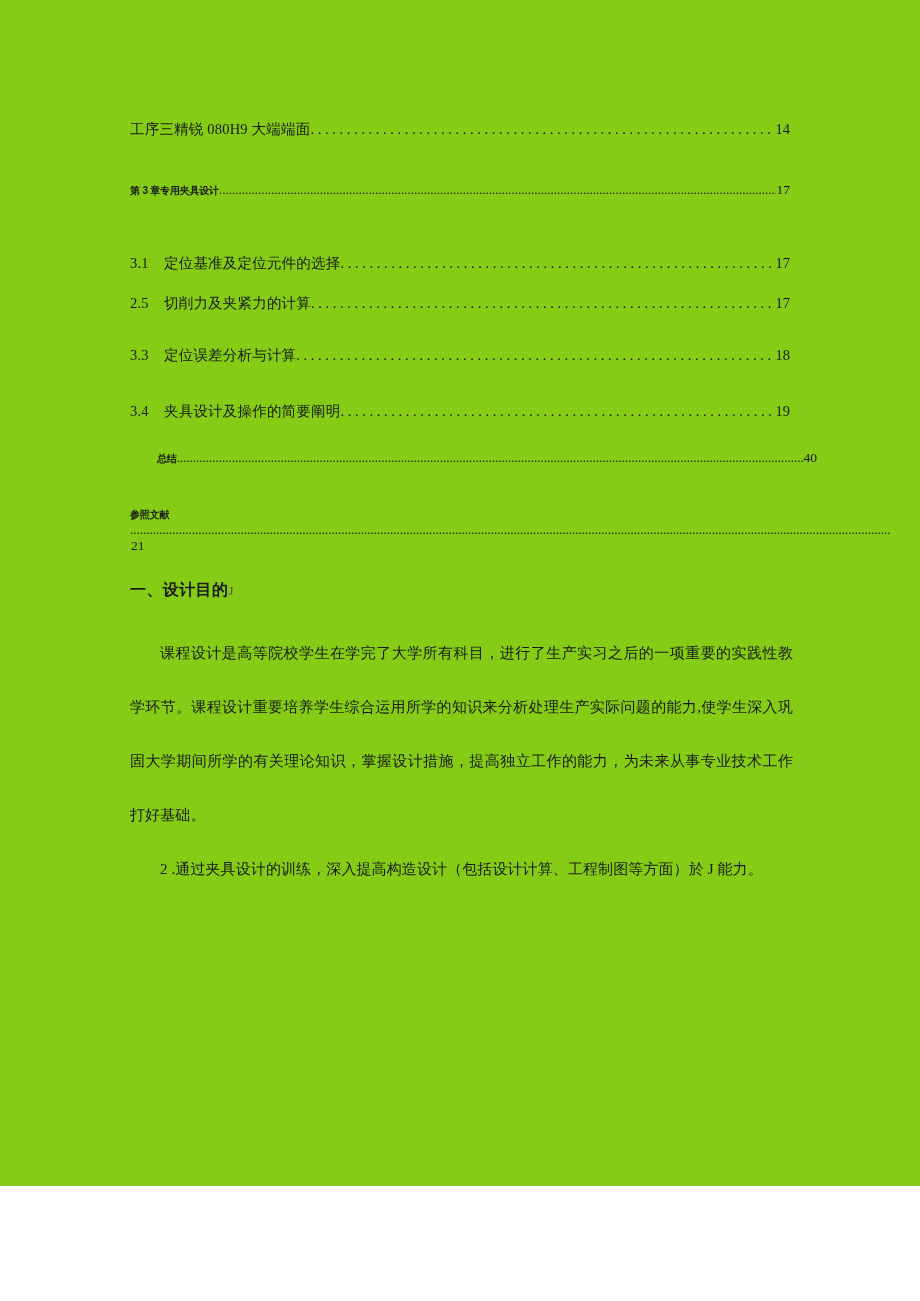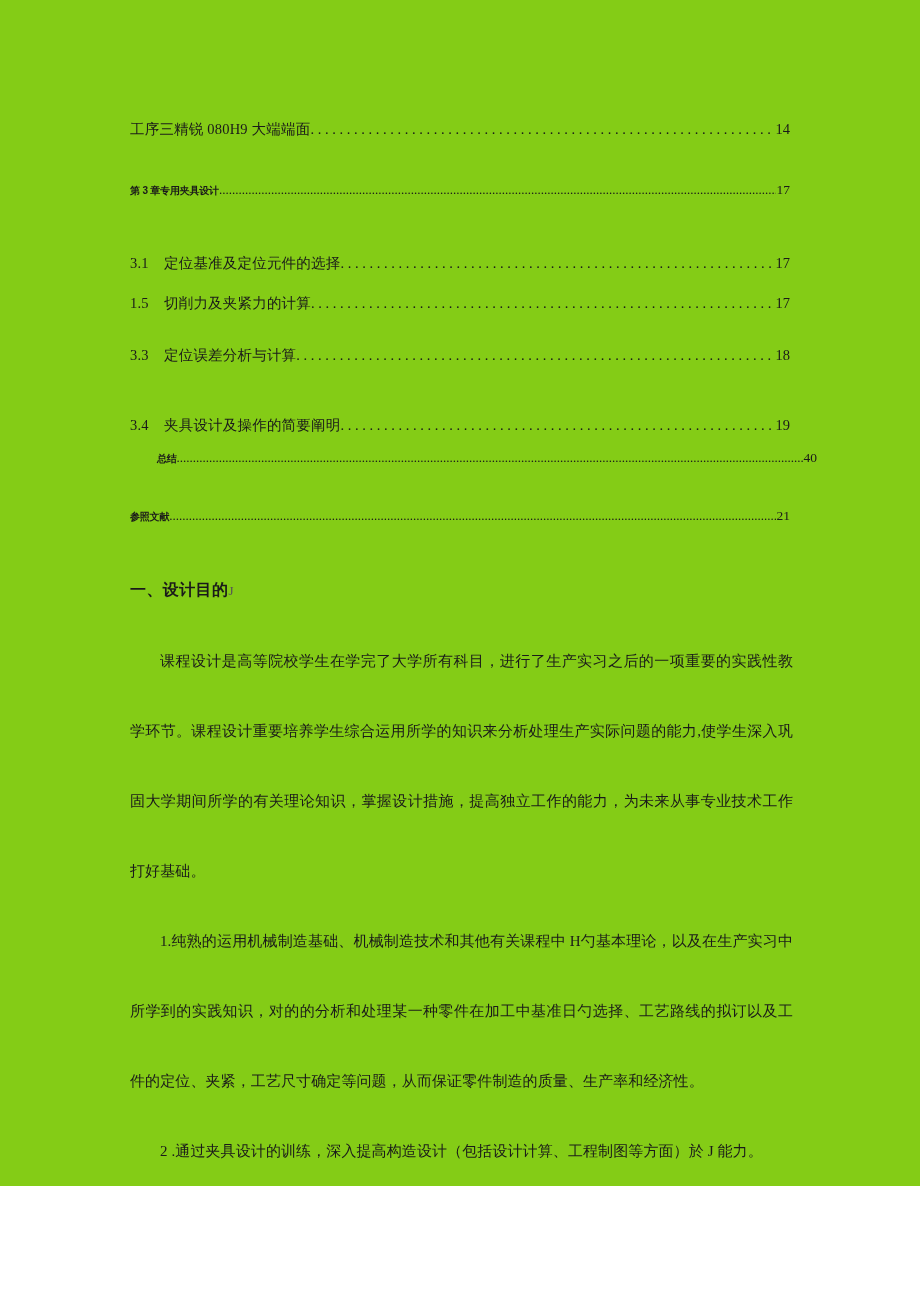--- a/index.html
+++ b/index.html
@@ -83,23 +83,23 @@
   .toc-row.lvl2 .t-label .num {
     display: inline-block;
     min-width: 34px;
   }
 
   .r-0  { position: absolute; top: 10px;  left: 0; width: 660px; }
   .r-1  { position: absolute; top: 72px;  left: 0; width: 660px; }
   .r-2  { position: absolute; top: 132px; left: 0; width: 660px; margin-top: 12px; }
   .r-3  { position: absolute; top: 184px; left: 0; width: 660px; }
   .r-4  { position: absolute; top: 236px; left: 0; width: 660px; }
-  .r-5  { position: absolute; top: 306px; left: 0; width: 660px; }
+  .r-5  { position: absolute; top: 292px; left: 0; width: 660px; }
   .r-6  { position: absolute; top: 340px; left: 0; width: 660px; margin-left: 27px; }
-  .r-7  { position: absolute; top: 398px; left: 0; width: 660px; }
+  .r-7  { position: absolute; top: 398px; left: 0; width: 660px; flex-direction: column; }
 
   
   .section-heading {
     position: absolute;
     top: 580px;
     left: 0;
     font-family: "Liberation Sans", "DejaVu Sans", sans-serif;
     font-weight: bold;
     font-size: 16px;
     letter-spacing: 0.4px;
@@ -113,21 +113,21 @@
 
   
   .body-block {
     position: absolute;
     top: 626px;
     left: 0;
     width: 663px;
   }
   .para {
     font-size: 15px;
-    line-height: 70px;
+    line-height: 54px;
     text-align: justify;
     text-justify: inter-ideograph;
     text-indent: 2em;
     margin: 0;
     letter-spacing: 0.1px;
   }
 </style>
 </head>
 <body>
 
@@ -148,21 +148,21 @@
         <span class="t-page">17</span>
       </div>
 
       <div class="toc-row lvl2 r-2">
         <span class="t-label"><span class="num">3.1</span><span>定位基准及定位元件的选择</span></span>
         <span class="t-dots"></span>
         <span class="t-page">17</span>
       </div>
 
       <div class="toc-row lvl2 r-3">
-        <span class="t-label"><span class="num">1.5</span><span>切削力及夹紧力的计算</span></span>
+        <span class="t-label"><span class="num">2.5</span><span>切削力及夹紧力的计算</span></span>
         <span class="t-dots"></span>
         <span class="t-page">17</span>
       </div>
 
       <div class="toc-row lvl2 r-4">
         <span class="t-label"><span class="num">3.3</span><span>定位误差分析与计算</span></span>
         <span class="t-dots"></span>
         <span class="t-page">18</span>
       </div>
 
@@ -185,18 +185,17 @@
       </div>
 
     </div>
 
     <div class="section-heading">
       <span>一、设计目的</span><span class="tail">J</span>
     </div>
 
     <div class="body-block">
       <p class="para">课程设计是高等院校学生在学完了大学所有科目，进行了生产实习之后的一项重要的实践性教学环节。课程设计重要培养学生综合运用所学的知识来分析处理生产实际问题的能力,使学生深入巩固大学期间所学的有关理论知识，掌握设计措施，提高独立工作的能力，为未来从事专业技术工作打好基础。</p>
-      <p class="para">1.纯熟的运用机械制造基础、机械制造技术和其他有关课程中 H勺基本理论，以及在生产实习中所学到的实践知识，对的的分析和处理某一种零件在加工中基准日勺选择、工艺路线的拟订以及工件的定位、夹紧，工艺尺寸确定等问题，从而保证零件制造的质量、生产率和经济性。</p>
       <p class="para">2 .通过夹具设计的训练，深入提高构造设计（包括设计计算、工程制图等方面）於 J 能力。</p>
     </div>
 
   </div>
 </div>
 
 </body></html>

